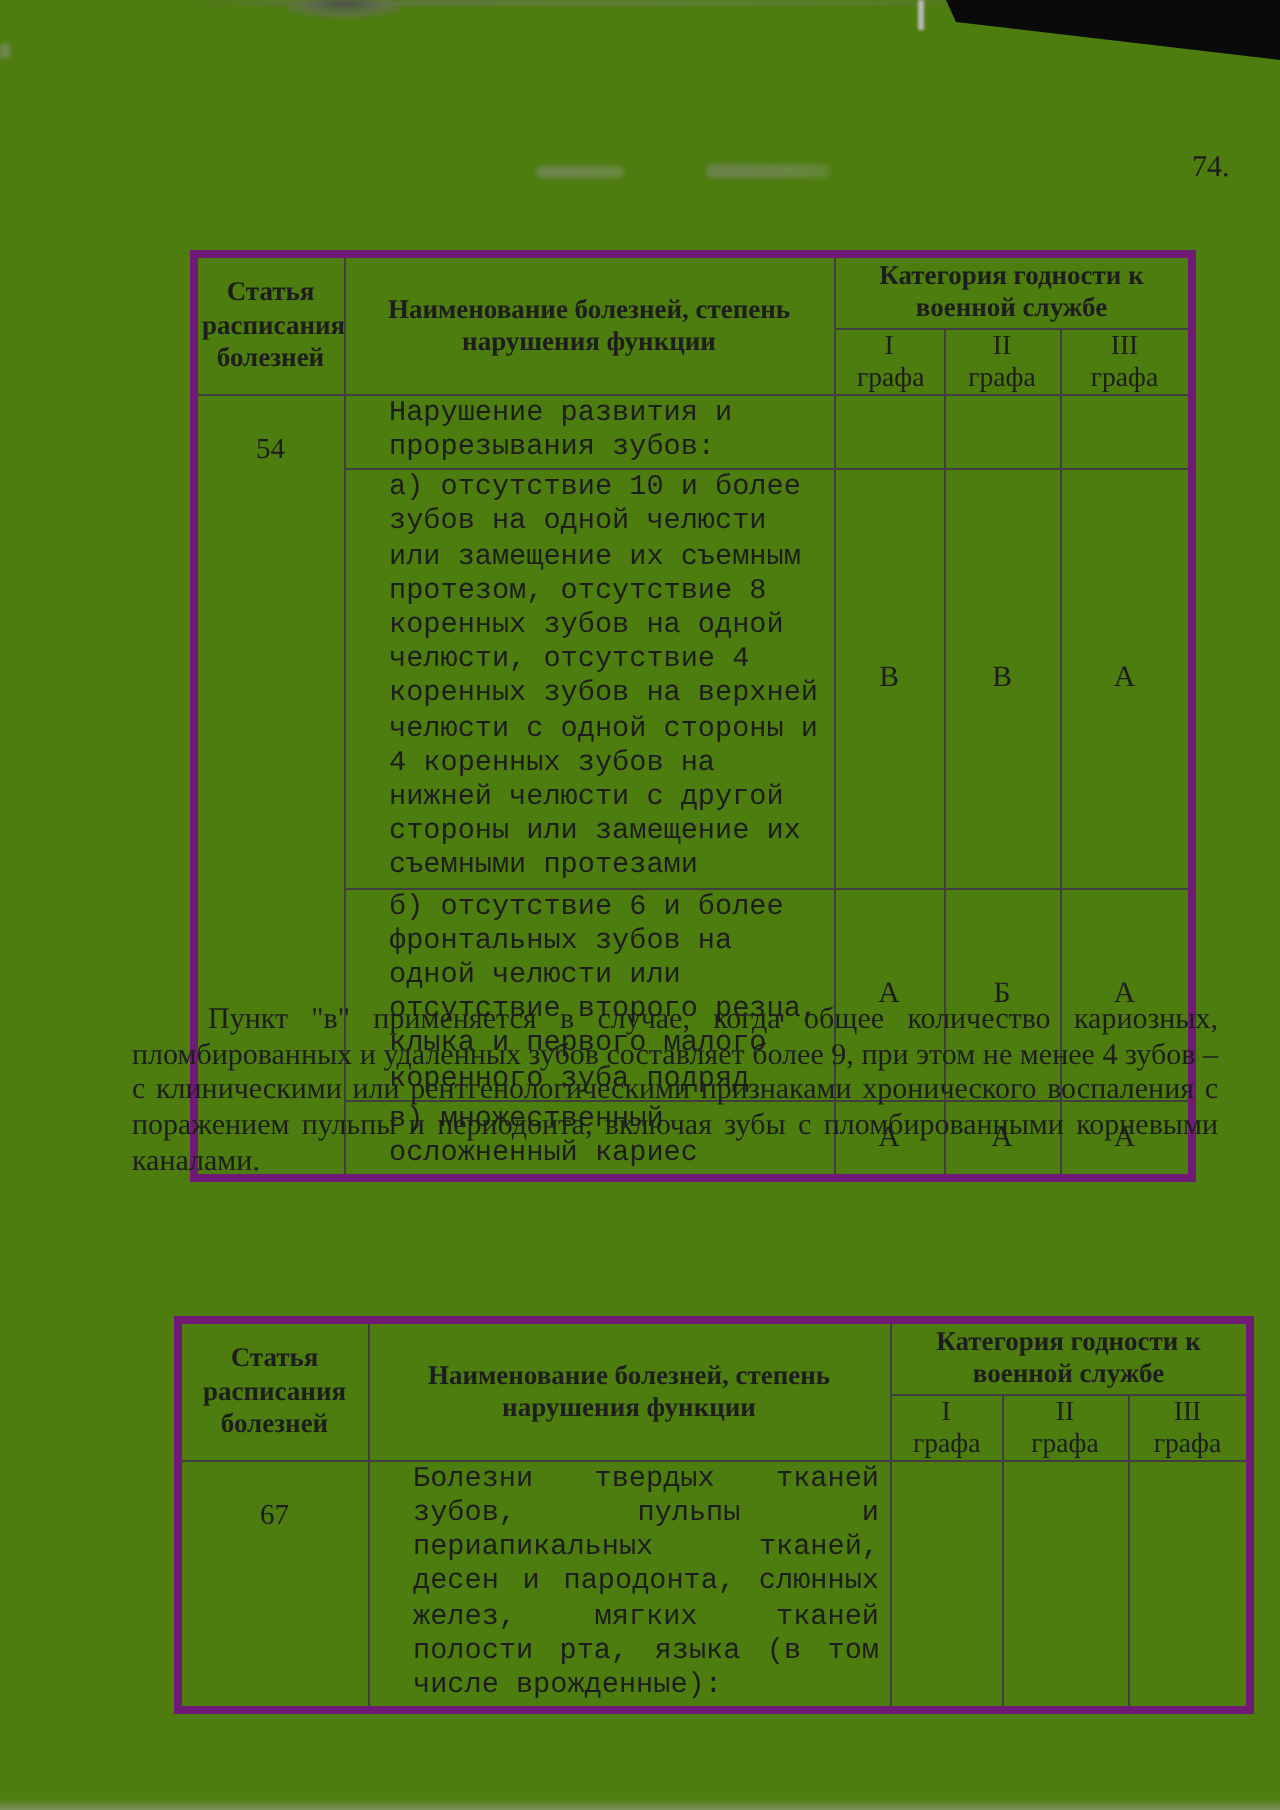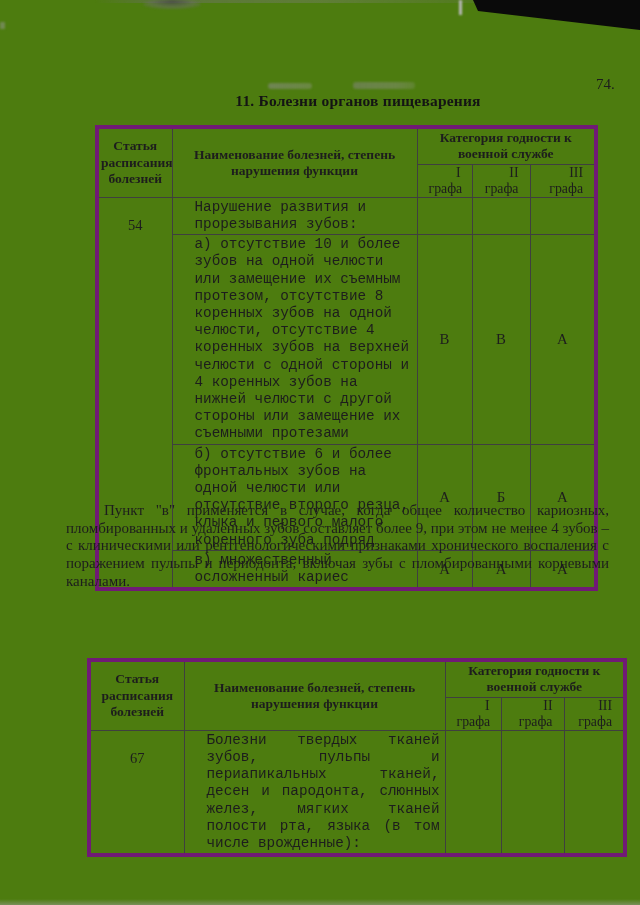--- a/index.html
+++ b/index.html
@@ -73,21 +73,21 @@
   .t1{left:95px; top:125px; width:501px;}
   .t1 .c1{width:75px;} .t1 .c2{width:245px;} .t1 .c3{width:55px;} .t1 .c4{width:58px;} .t1 .c5{width:66px;}
   .t2{left:87px; top:658px; width:538px;}
   .t2 .c1{width:95px;} .t2 .c2{width:261px;} .t2 .c3{width:56px;} .t2 .c4{width:63px;} .t2 .c5{width:61px;}
 
   td.hd{
     font-weight:bold; text-align:center; vertical-align:middle;
     font-size:13.5px; line-height:16.4px; padding:1px 2px;
   }
   td.sub{
-    text-align:right; vertical-align:middle; font-size:13.8px; padding:0 11px;
+    text-align:center; vertical-align:middle; font-size:13.8px; padding:0 11px;
   }
   td.art-num{
     text-align:center; font-size:14.5px; padding-top:19px;
   }
   td.dz{
     font-size:14.3px; line-height:17.2px; padding:1px 5px 1px 22px;font-family:Liberation Mono, monospace;
   }
   .t2 td.dz{text-align:justify;}
   td.cat{
     text-align:center; vertical-align:middle; font-size:14.8px;
@@ -108,21 +108,20 @@
   <div class="art-top-strip"></div>
   <div class="art-top-blob"></div>
   <div class="art-black-corner"></div>
   <div class="art-sliver"></div>
   <div class="art-smudge-1"></div>
   <div class="art-smudge-2"></div>
   <div class="art-left-mark"></div>
   <div class="art-bottom-edge"></div>
 
   <div class="page-number">74.</div>
-  <div class="doc-title">11. Болезни органов пищеварения</div>
 
   <table class="doc-table t1">
     <colgroup>
         <col class="c1">
         <col class="c2">
         <col class="c3">
         <col class="c4">
         <col class="c5">
       </colgroup>
     <tbody>

